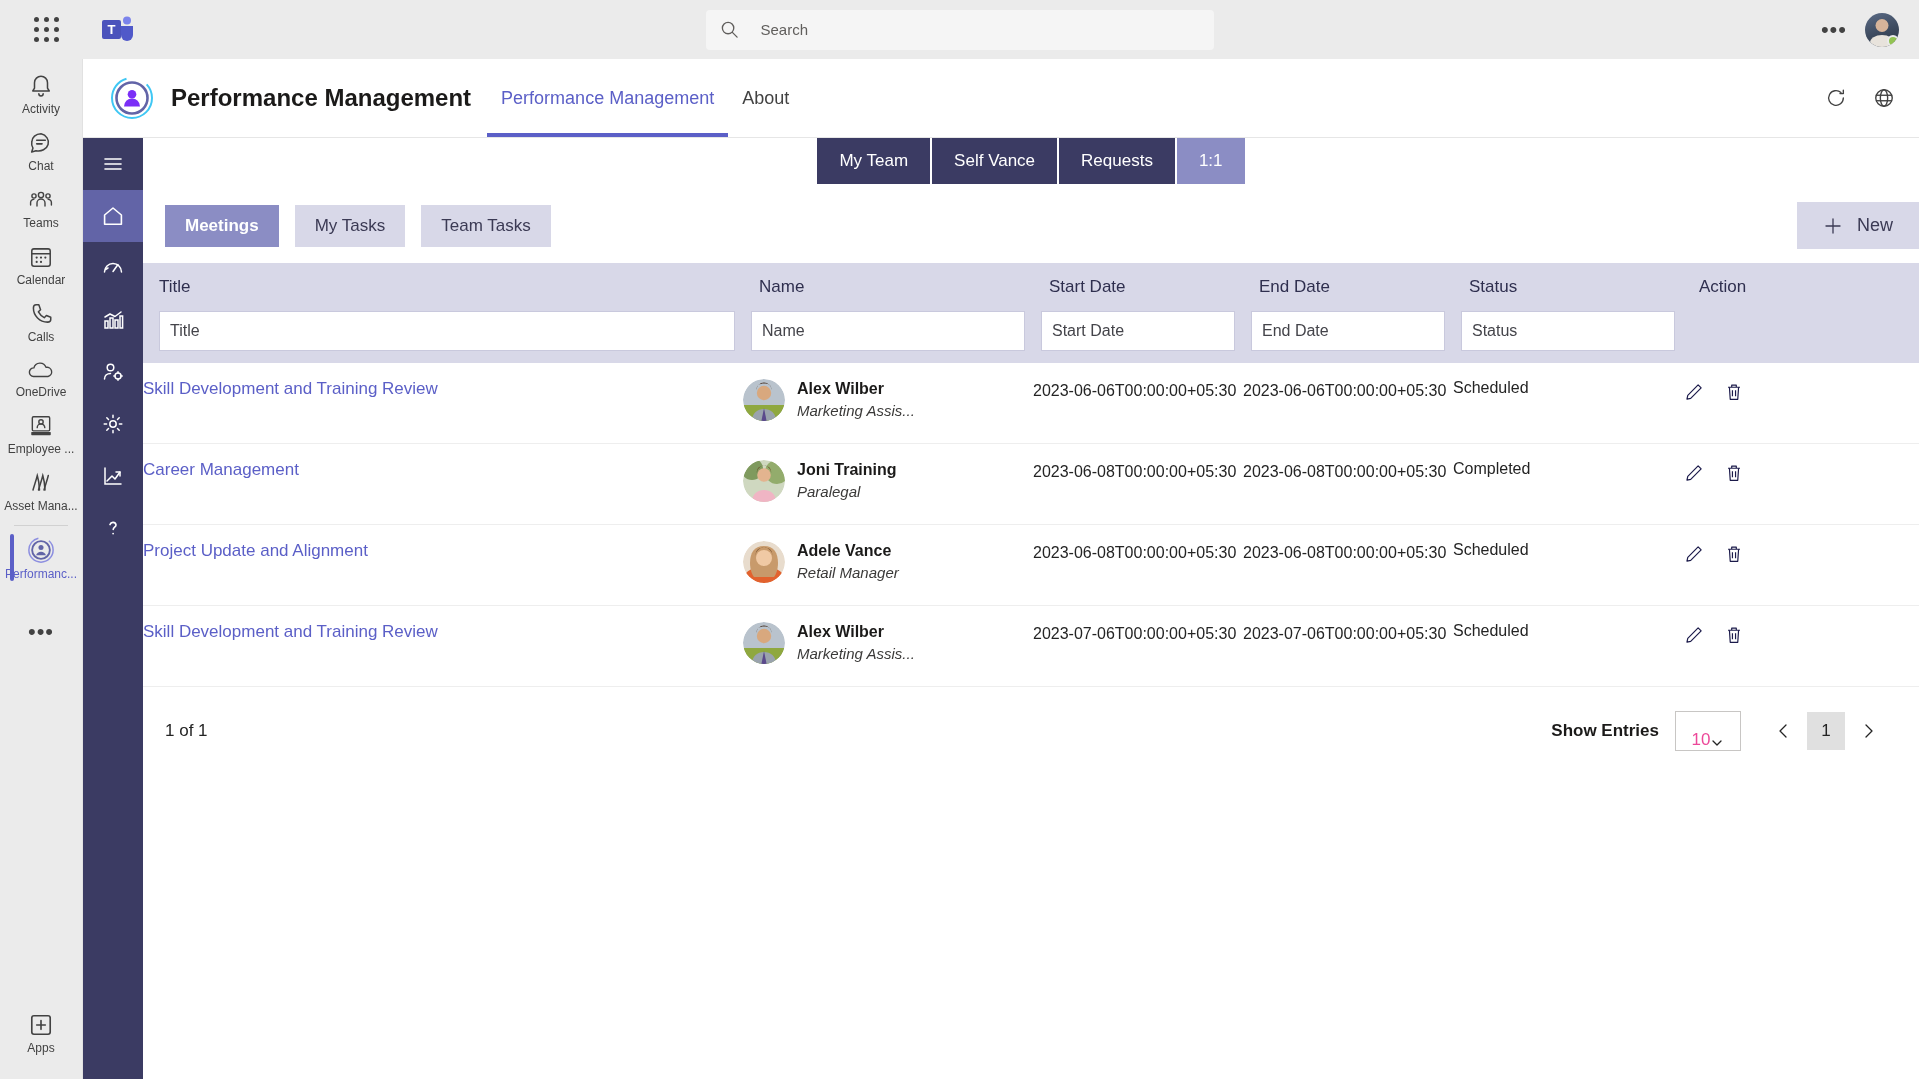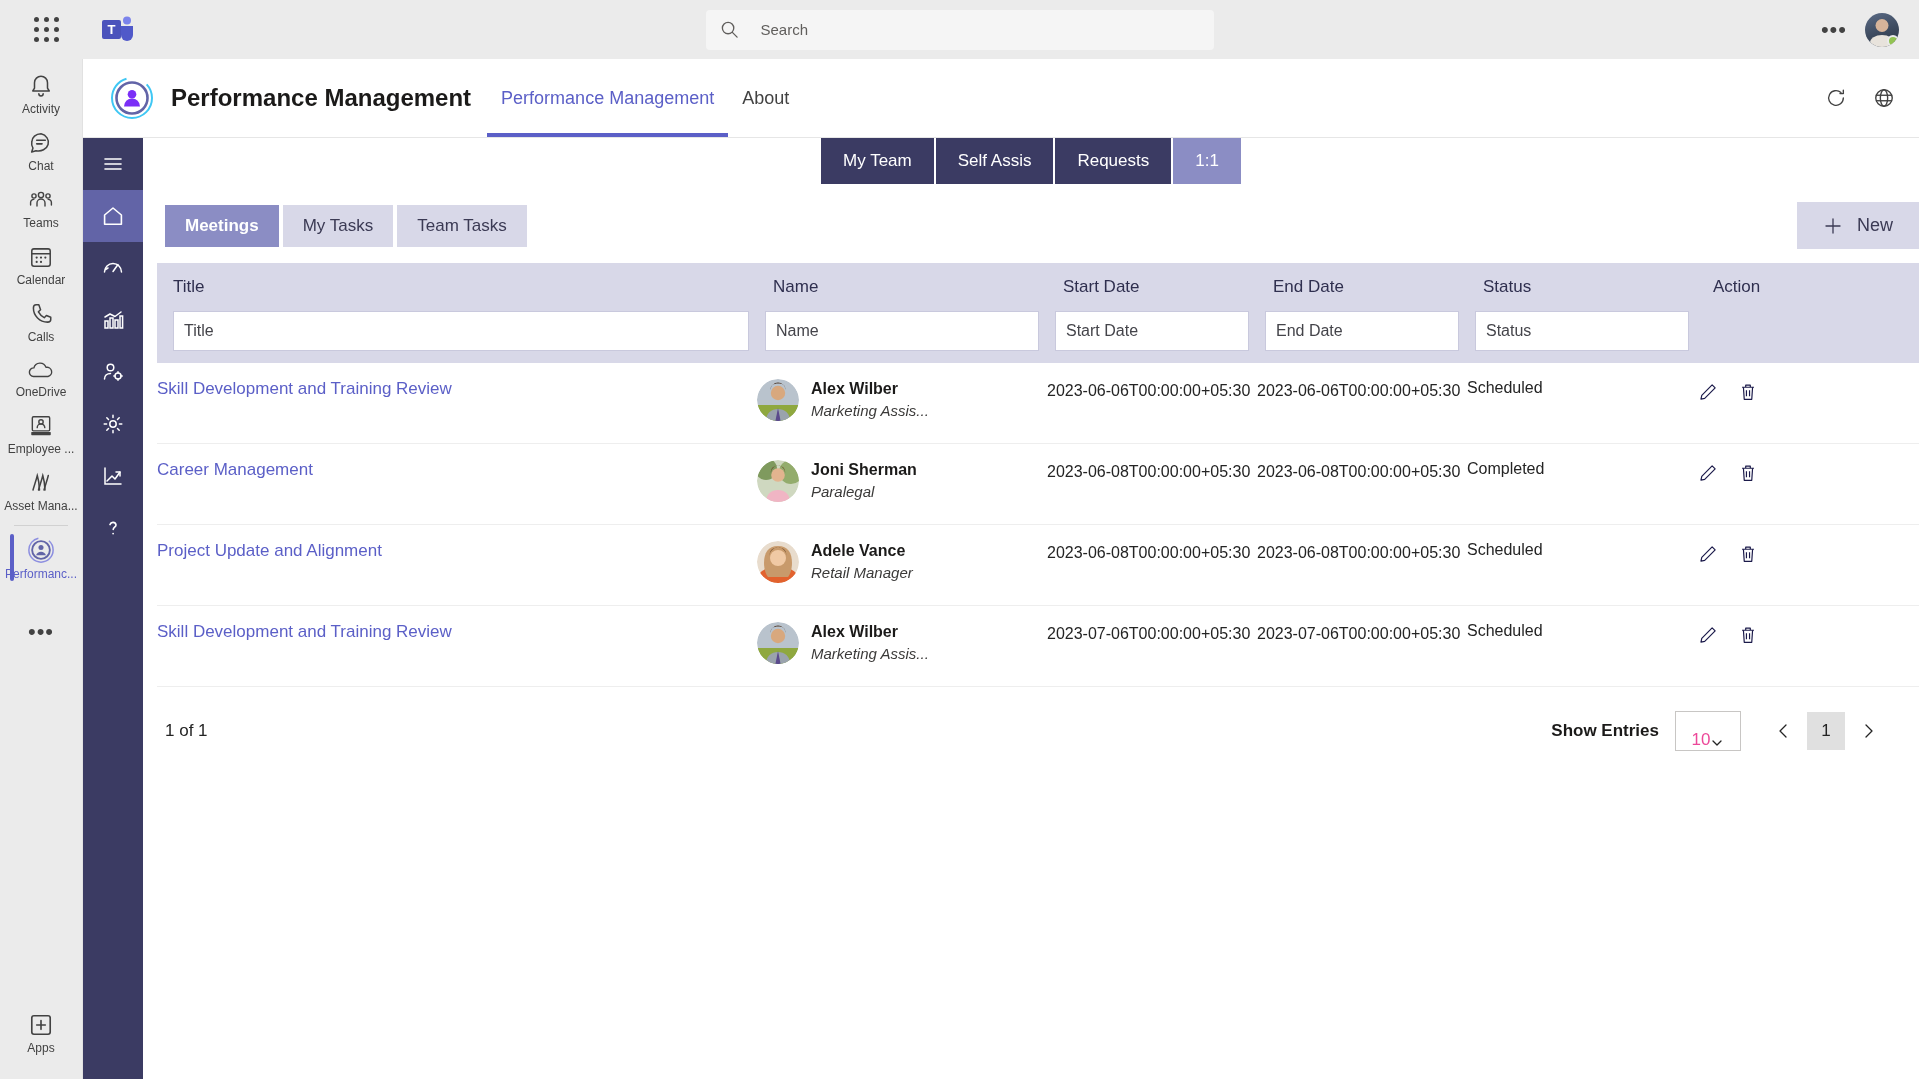--- a/index.html
+++ b/index.html
@@ -117,31 +117,31 @@
   .sec-tab {
     background: #3b3b63; color: #fff; font-size: 17px;
     padding: 13px 22px; cursor: pointer; white-space: nowrap;
   }
   .sec-tab.active { background: #8b8dc4; color: #fff; }
 
   
   .sub-row { display: flex; align-items: center; padding: 18px 0 0 22px; }
   .sub-tab {
     font-size: 17px; color: #3b3a54; background: #d8d8e8;
-    padding: 11px 20px; margin-right: 4px; cursor: pointer; white-space: nowrap;
+    padding: 11px 20px; margin-right: 16px; cursor: pointer; white-space: nowrap;
   }
   .sub-tab.active { background: #8b8dc4; color: #fff; font-weight: bold; }
   .new-btn {
     margin-left: auto; margin-right: 0;
     background: #d8d8e8; color: #3b3a54; font-size: 18px;
     padding: 13px 26px; display: flex; align-items: flex-end; gap: 14px; cursor: pointer;
   }
 
   
-  .table-wrap { padding: 14px 0 0 0; margin-left: 14px; }
+  .table-wrap { padding: 14px 0 0 0; }
   table.grid { width: 100%; border-collapse: collapse; table-layout: fixed; }
   table.grid thead th {
     background: #d8d8e8; color: #2f2f4f; font-size: 17px; font-weight: normal;
     text-align: left; padding: 14px 0 14px 16px;
   }
   .filter-row td { background: #d8d8e8; padding: 0 8px 12px 8px; }
   .filter-row td:first-child { padding-left: 16px; }
   .filter-input {
     width: 100%; height: 40px; border: 1px solid #c9c9dd; background: #fff;
     font-family: "Liberation Sans", sans-serif; font-size: 16px; color: #3b3a39;
@@ -464,21 +464,21 @@
         </div>
       </div>
 
       <div class="content">
 
         <div class="sec-tabs">
           <div class="sec-tab">
             <span>My Team</span>
           </div>
           <div class="sec-tab">
-            <span>Self Assis</span>
+            <span>Self Vance</span>
           </div>
           <div class="sec-tab">
             <span>Requests</span>
           </div>
           <div class="sec-tab active">
             <span>1:1</span>
           </div>
         </div>
 
         <div class="sub-row">
@@ -611,21 +611,21 @@
                           <rect width="42" height="42" fill="#cfd8c0"></rect>
                           <circle cx="9" cy="9" r="11" fill="#7f9a5e"></circle>
                           <circle cx="34" cy="12" r="12" fill="#93ac6c"></circle>
                           <circle cx="21" cy="15" r="6.8" fill="#e3b48f"></circle>
                           <path d="M13.8 13a7.2 7.2 0 0 1 14.4 0c0-5.3-3.2-7.2-7.2-7.2s-7.2 1.9-7.2 7.2z" fill="#6b4326"></path>
                           <path d="M9 42c0-8 5.5-12 12-12s12 4 12 12z" fill="#f0b5c4"></path>
                         </g>
                       </svg>
                     </span>
                     <span>
-                      <span class="p-name" style="display:block">Joni Sherman</span>
+                      <span class="p-name" style="display:block">Joni Training</span>
                       <span class="p-role" style="display:block">Paralegal</span>
                     </span>
                   </div>
                 </td>
                 <td class="date-cell">2023-06-08T00:00:00+05:30</td>
                 <td class="date-cell">2023-06-08T00:00:00+05:30</td>
                 <td>Completed</td>
                 <td>
                   <div class="actions">
                     <span class="act-btn">

